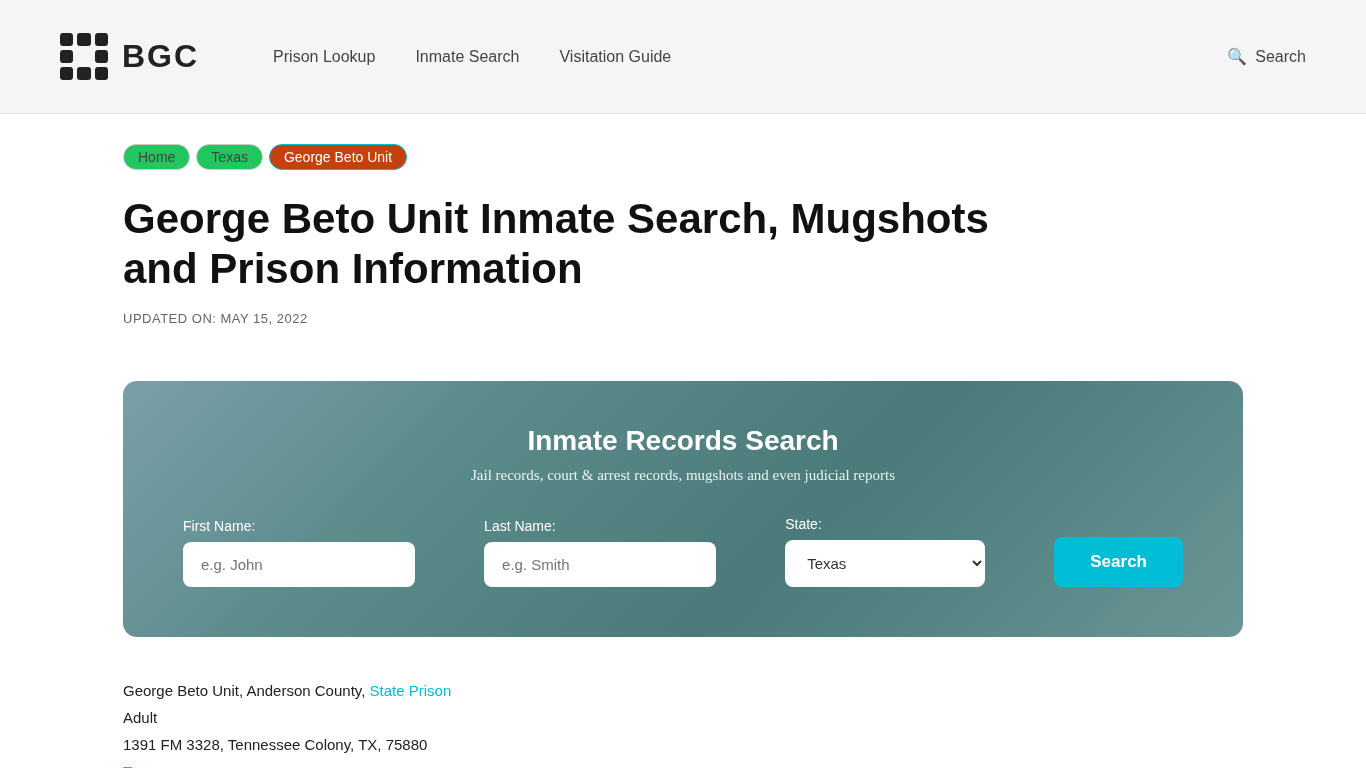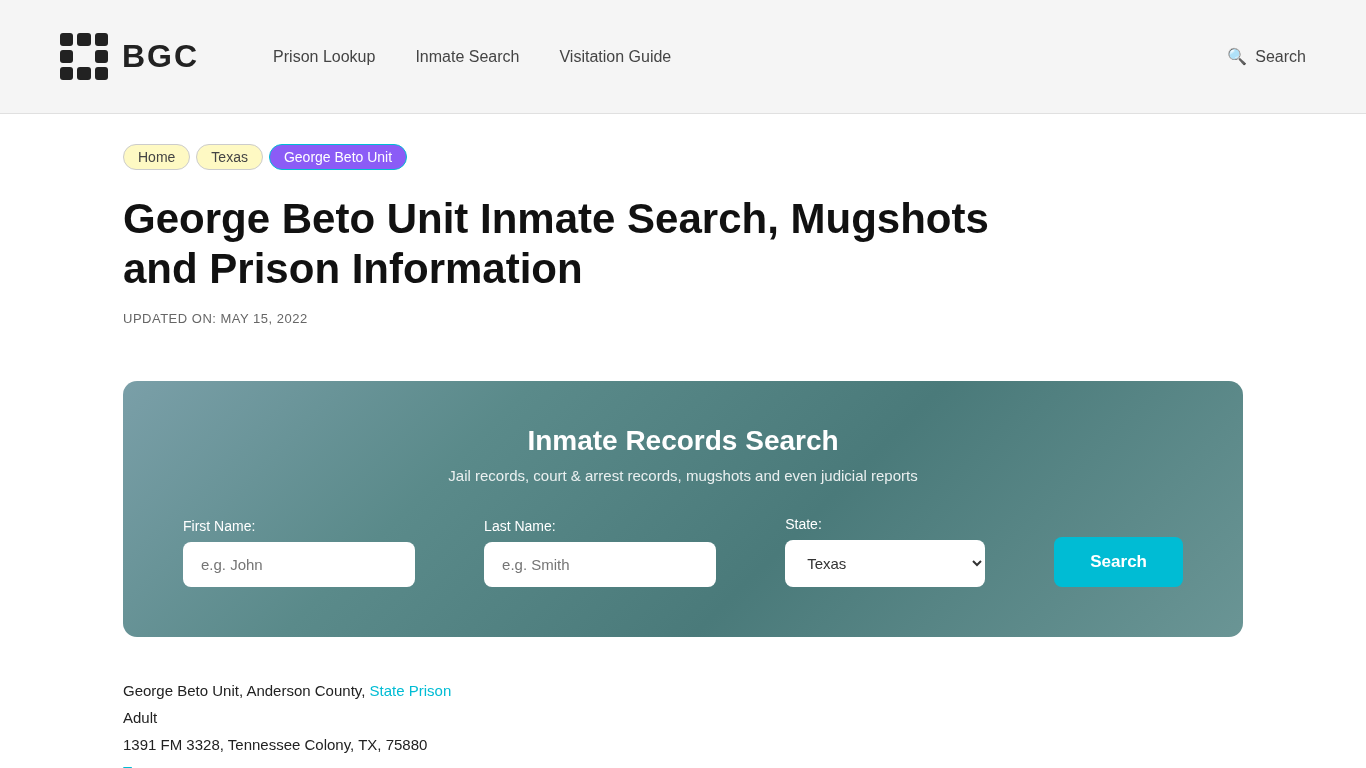--- a/index.html
+++ b/index.html
@@ -74,24 +74,24 @@
       gap: 6px;
       margin-bottom: 24px;
     }
     .breadcrumb-item {
       text-decoration: none;
       color: #444;
       font-size: 14px;
       border: 1px solid #ccc;
       border-radius: 20px;
       padding: 4px 14px;
-      background: #fef9c3;
+      background: #22c55e;
     }
     .breadcrumb-item.active {
-      background: #8b5cf6;
+      background: #c2410c;
       color: #fff;
       border-color: #00bcd4;
     }
 
     
     .page-title {
       font-size: 42px;
       font-weight: 900;
       color: #111;
       line-height: 1.2;
@@ -116,20 +116,21 @@
     .search-card-title {
       font-size: 28px;
       font-weight: 800;
       color: #fff;
       margin-bottom: 10px;
     }
     .search-card-subtitle {
       font-size: 15px;
       color: rgba(255,255,255,0.88);
       margin-bottom: 32px;
+      font-family: Liberation Serif, serif;
     }
     .search-form {
       display: flex;
       align-items: flex-end;
       justify-content: space-between;
       gap: 18px;
     }
     .form-group {
       display: flex;
       flex-direction: column;

